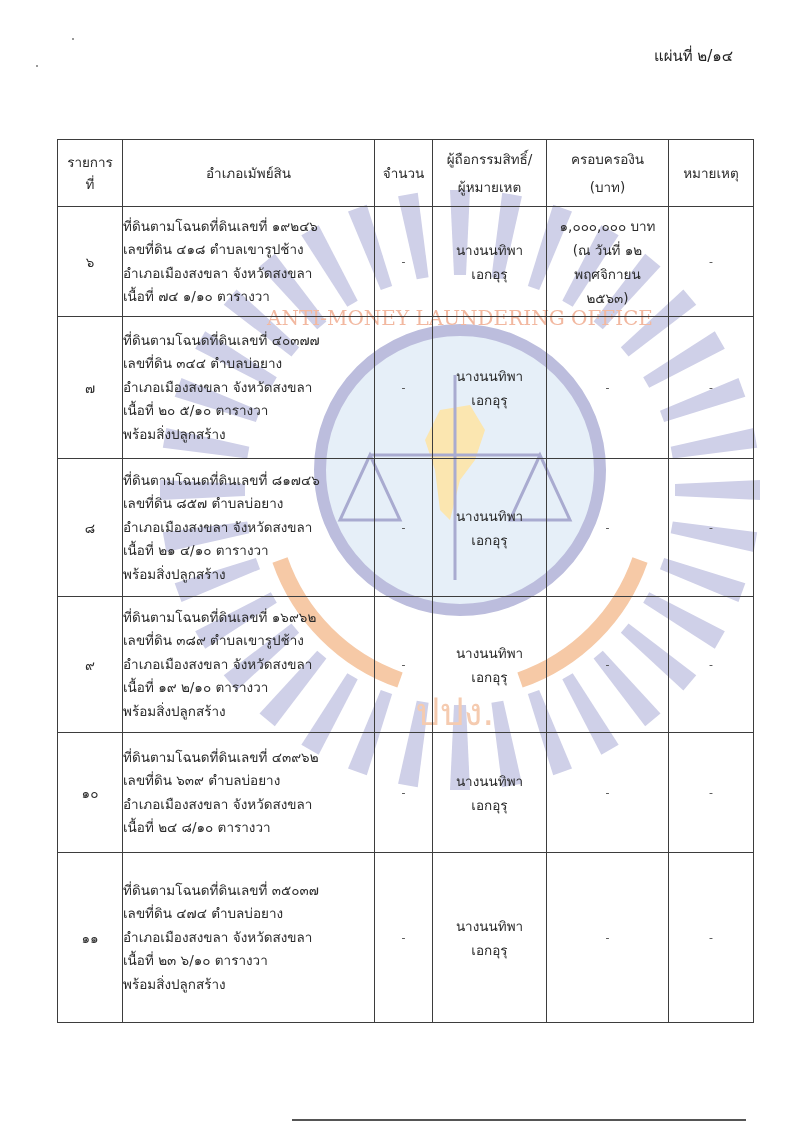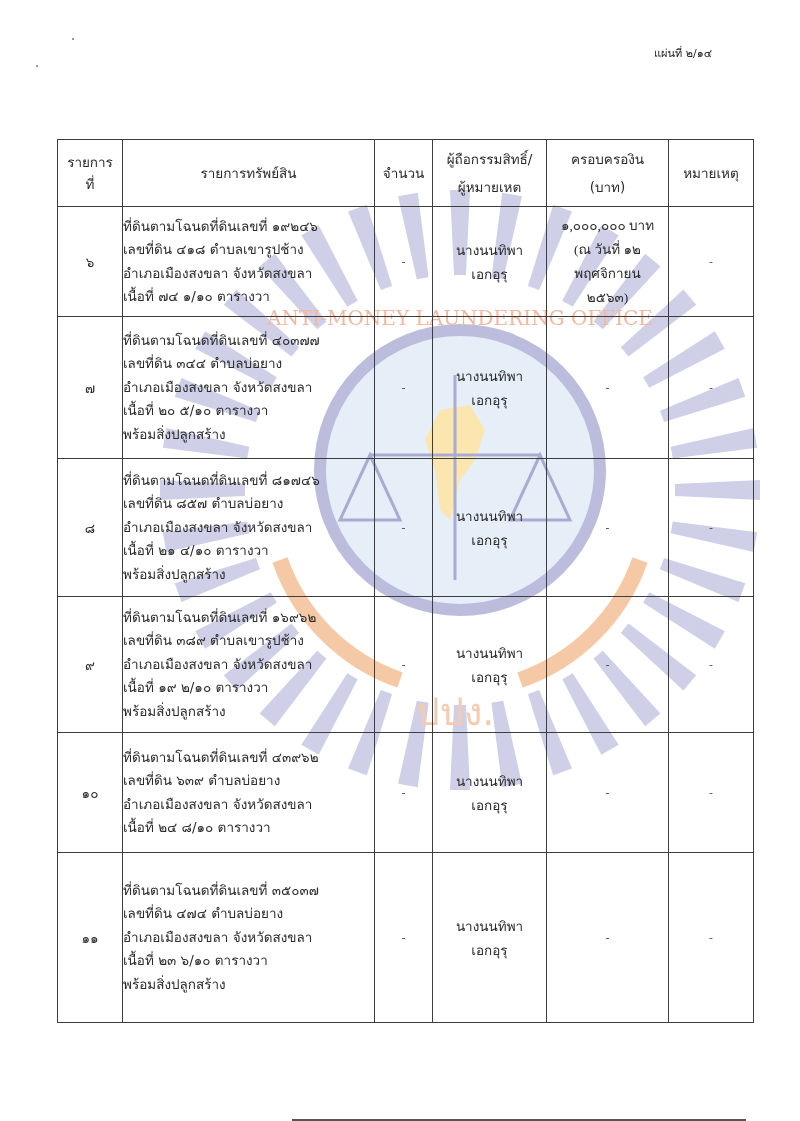--- a/index.html
+++ b/index.html
@@ -3,21 +3,21 @@
 <meta charset="utf-8">
 <style>
   html, body { margin: 0; padding: 0; background: #ffffff; }
   body {
     width: 800px; height: 1121px; position: relative; overflow: hidden;
     font-family: "DejaVu Sans", "Liberation Sans", sans-serif;
     color: #2b2b2b;
   }
   .page-number {
     position: absolute; top: 44px; left: 654px;
-    font-size: 11px; color: #222;
+    font-size: 15px; color: #222;
   }
   .speck { position: absolute; width: 2px; height: 2px; background: #777; border-radius: 1px; }
 
   
   .watermark {
     position: absolute; left: 150px; top: 180px; width: 620px; height: 620px;
     pointer-events: none; z-index: 0;
   }
 
   table.assets {
@@ -40,21 +40,21 @@
   .col-desc { width: 252px; }
   .col-qty { width: 58px; }
   .col-owner { width: 114px; }
   .col-price { width: 122px; }
   .col-note { width: 85px; }
 
   td.no { text-align: center; vertical-align: top; padding-top: 4px; line-height: 24px; }
   td.desc { vertical-align: top; padding: 4px 4px 0 10px; line-height: 23.5px; }
   td.desc .line { display: block; white-space: nowrap; }
   td.center { text-align: center; line-height: 24px; }
-  td.price { text-align: center; line-height: 24px; vertical-align: top; padding-top: 3px; font-family: Liberation Serif, serif; }
+  td.price { text-align: center; line-height: 24px; vertical-align: top; padding-top: 3px; }
   .dash { font-size: 11px; color: #444; }
 </style>
 </head>
 <body>
 
 <svg class="watermark" viewBox="0 0 620 620" xmlns="http://www.w3.org/2000/svg">
   <g transform="translate(310,310)" fill="#cfd0e8">
     <g id="rays">
       <polygon points="-10,-300 10,-300 6,-215 -6,-215"></polygon>
     </g>
@@ -121,21 +121,21 @@
       <col class="col-qty">
       <col class="col-owner">
       <col class="col-price">
       <col class="col-note">
   </colgroup>
   <thead>
     <tr style="height:67px">
       <th>
         <div style="line-height:22px"><span>รายการ</span><br><span>ที่</span></div>
       </th>
-      <th>รายการทรัพย์สิน</th>
+      <th>อำเภอเมัพย์สิน</th>
       <th>จำนวน</th>
       <th>
         <div style="line-height:28px"><span>ผู้ถือกรรมสิทธิ์/</span><br><span>ผู้หมายเหต</span></div>
       </th>
       <th>
         <div style="line-height:28px"><span>ครอบครองิน</span><br><span>(บาท)</span></div>
       </th>
       <th>หมายเหตุ</th>
     </tr>
   </thead>

